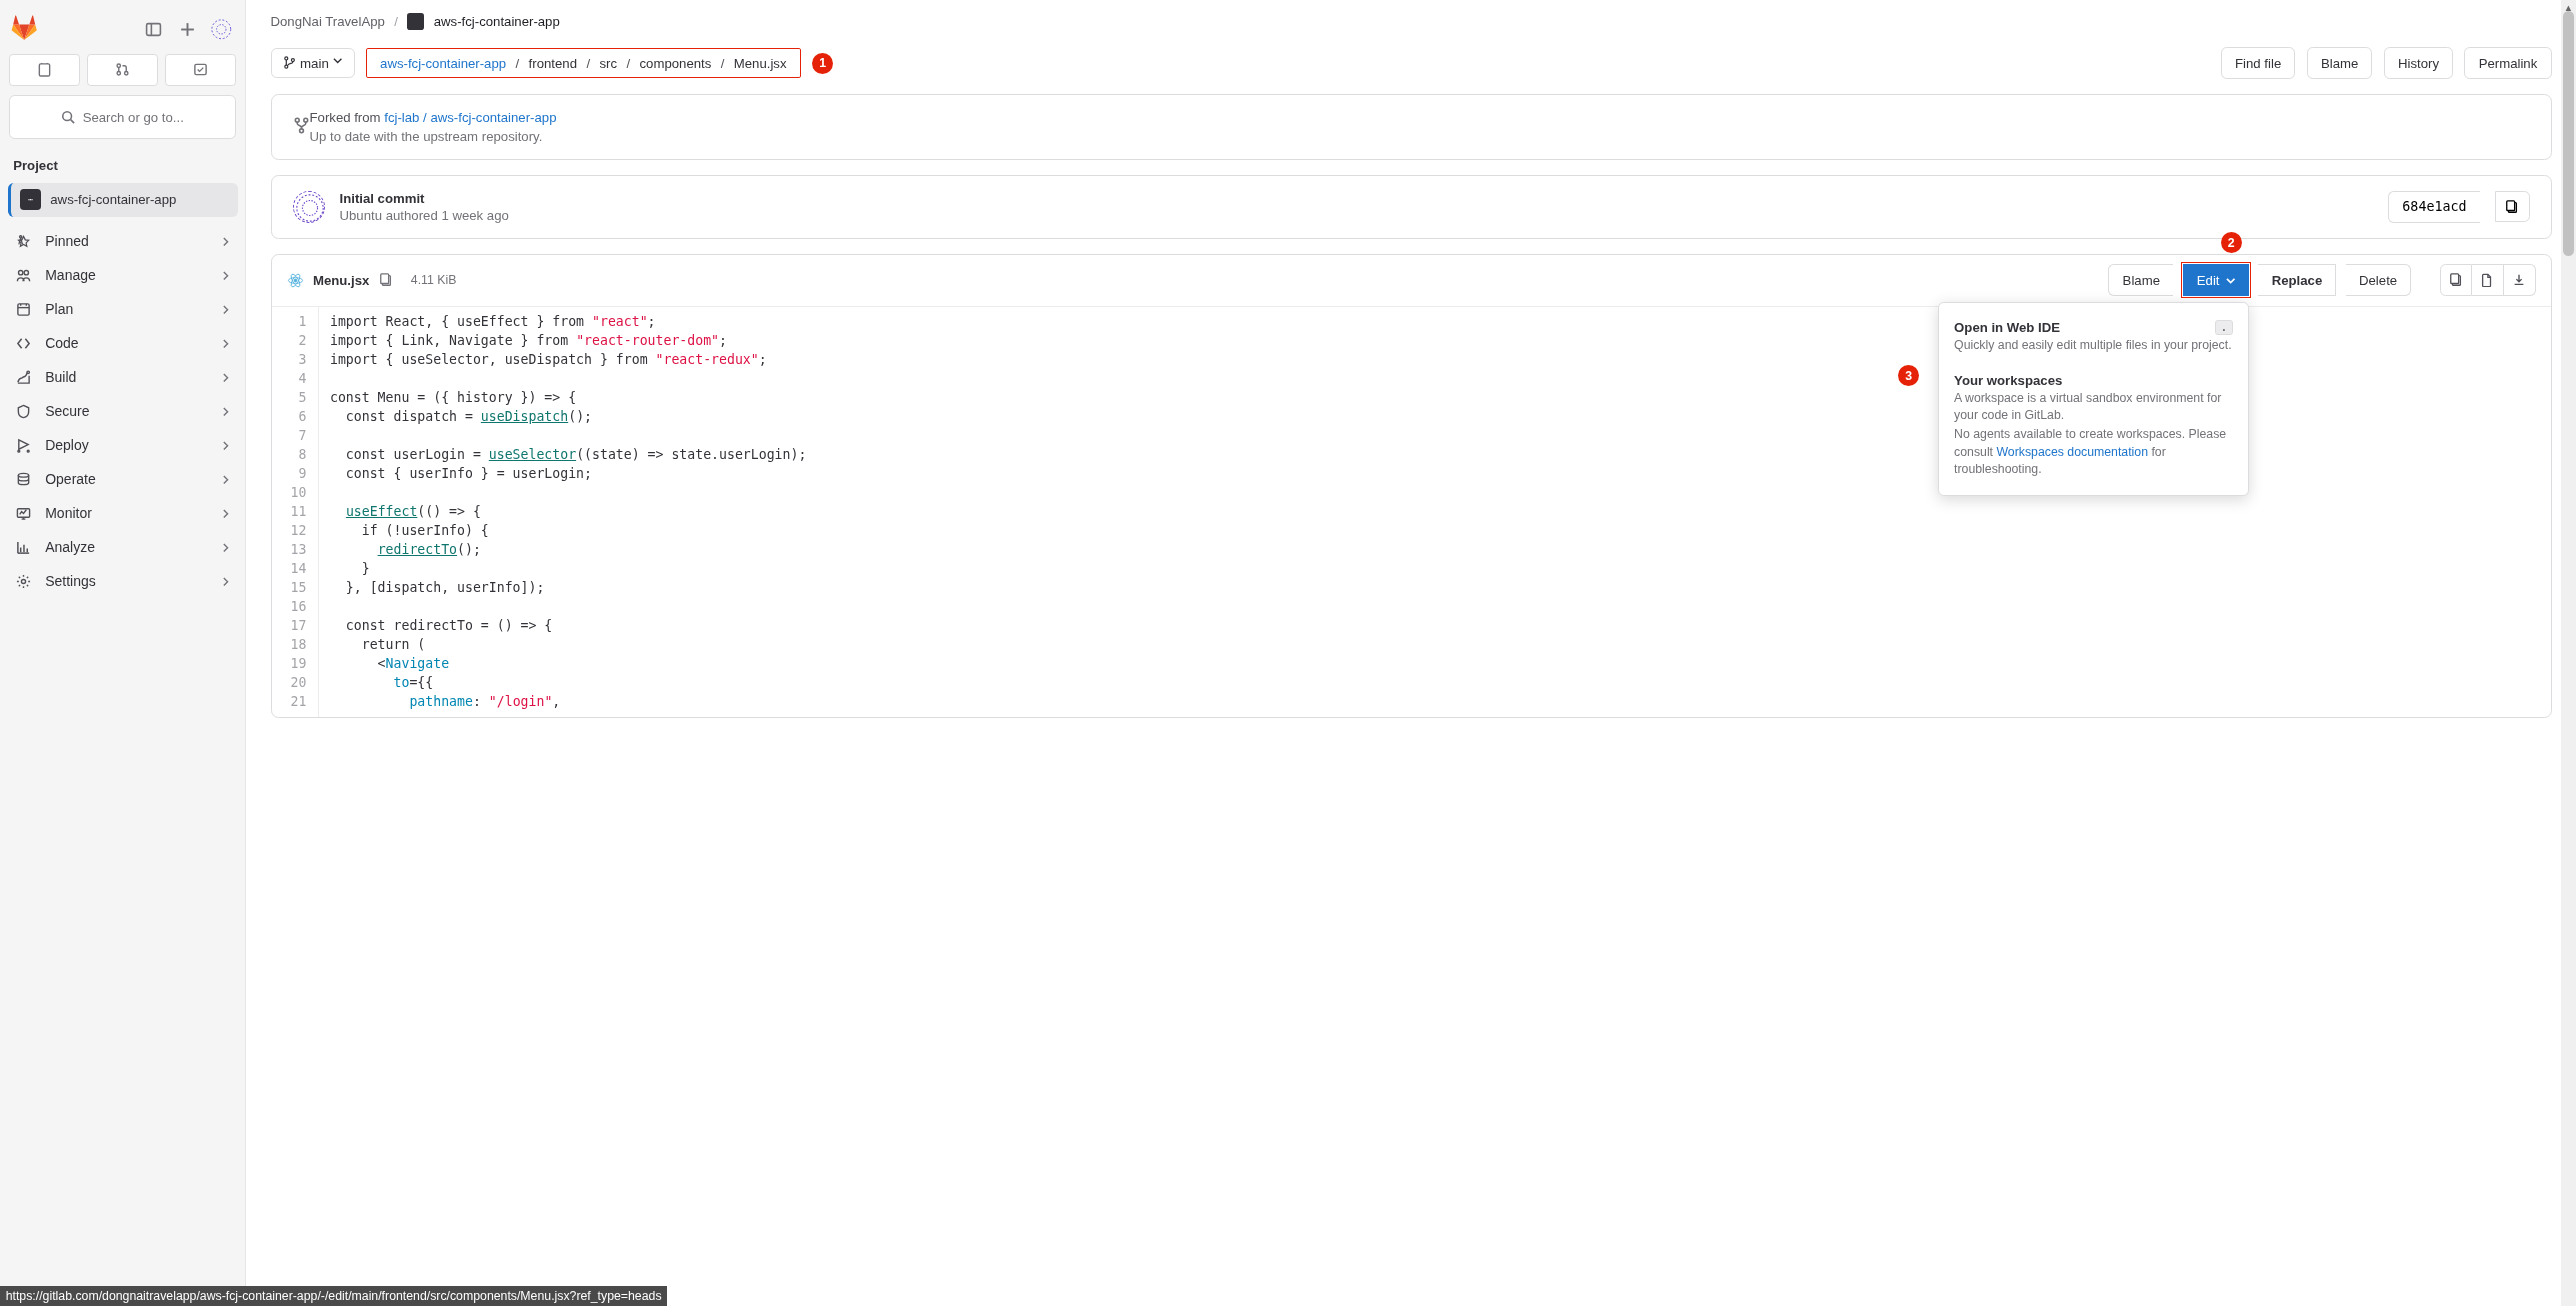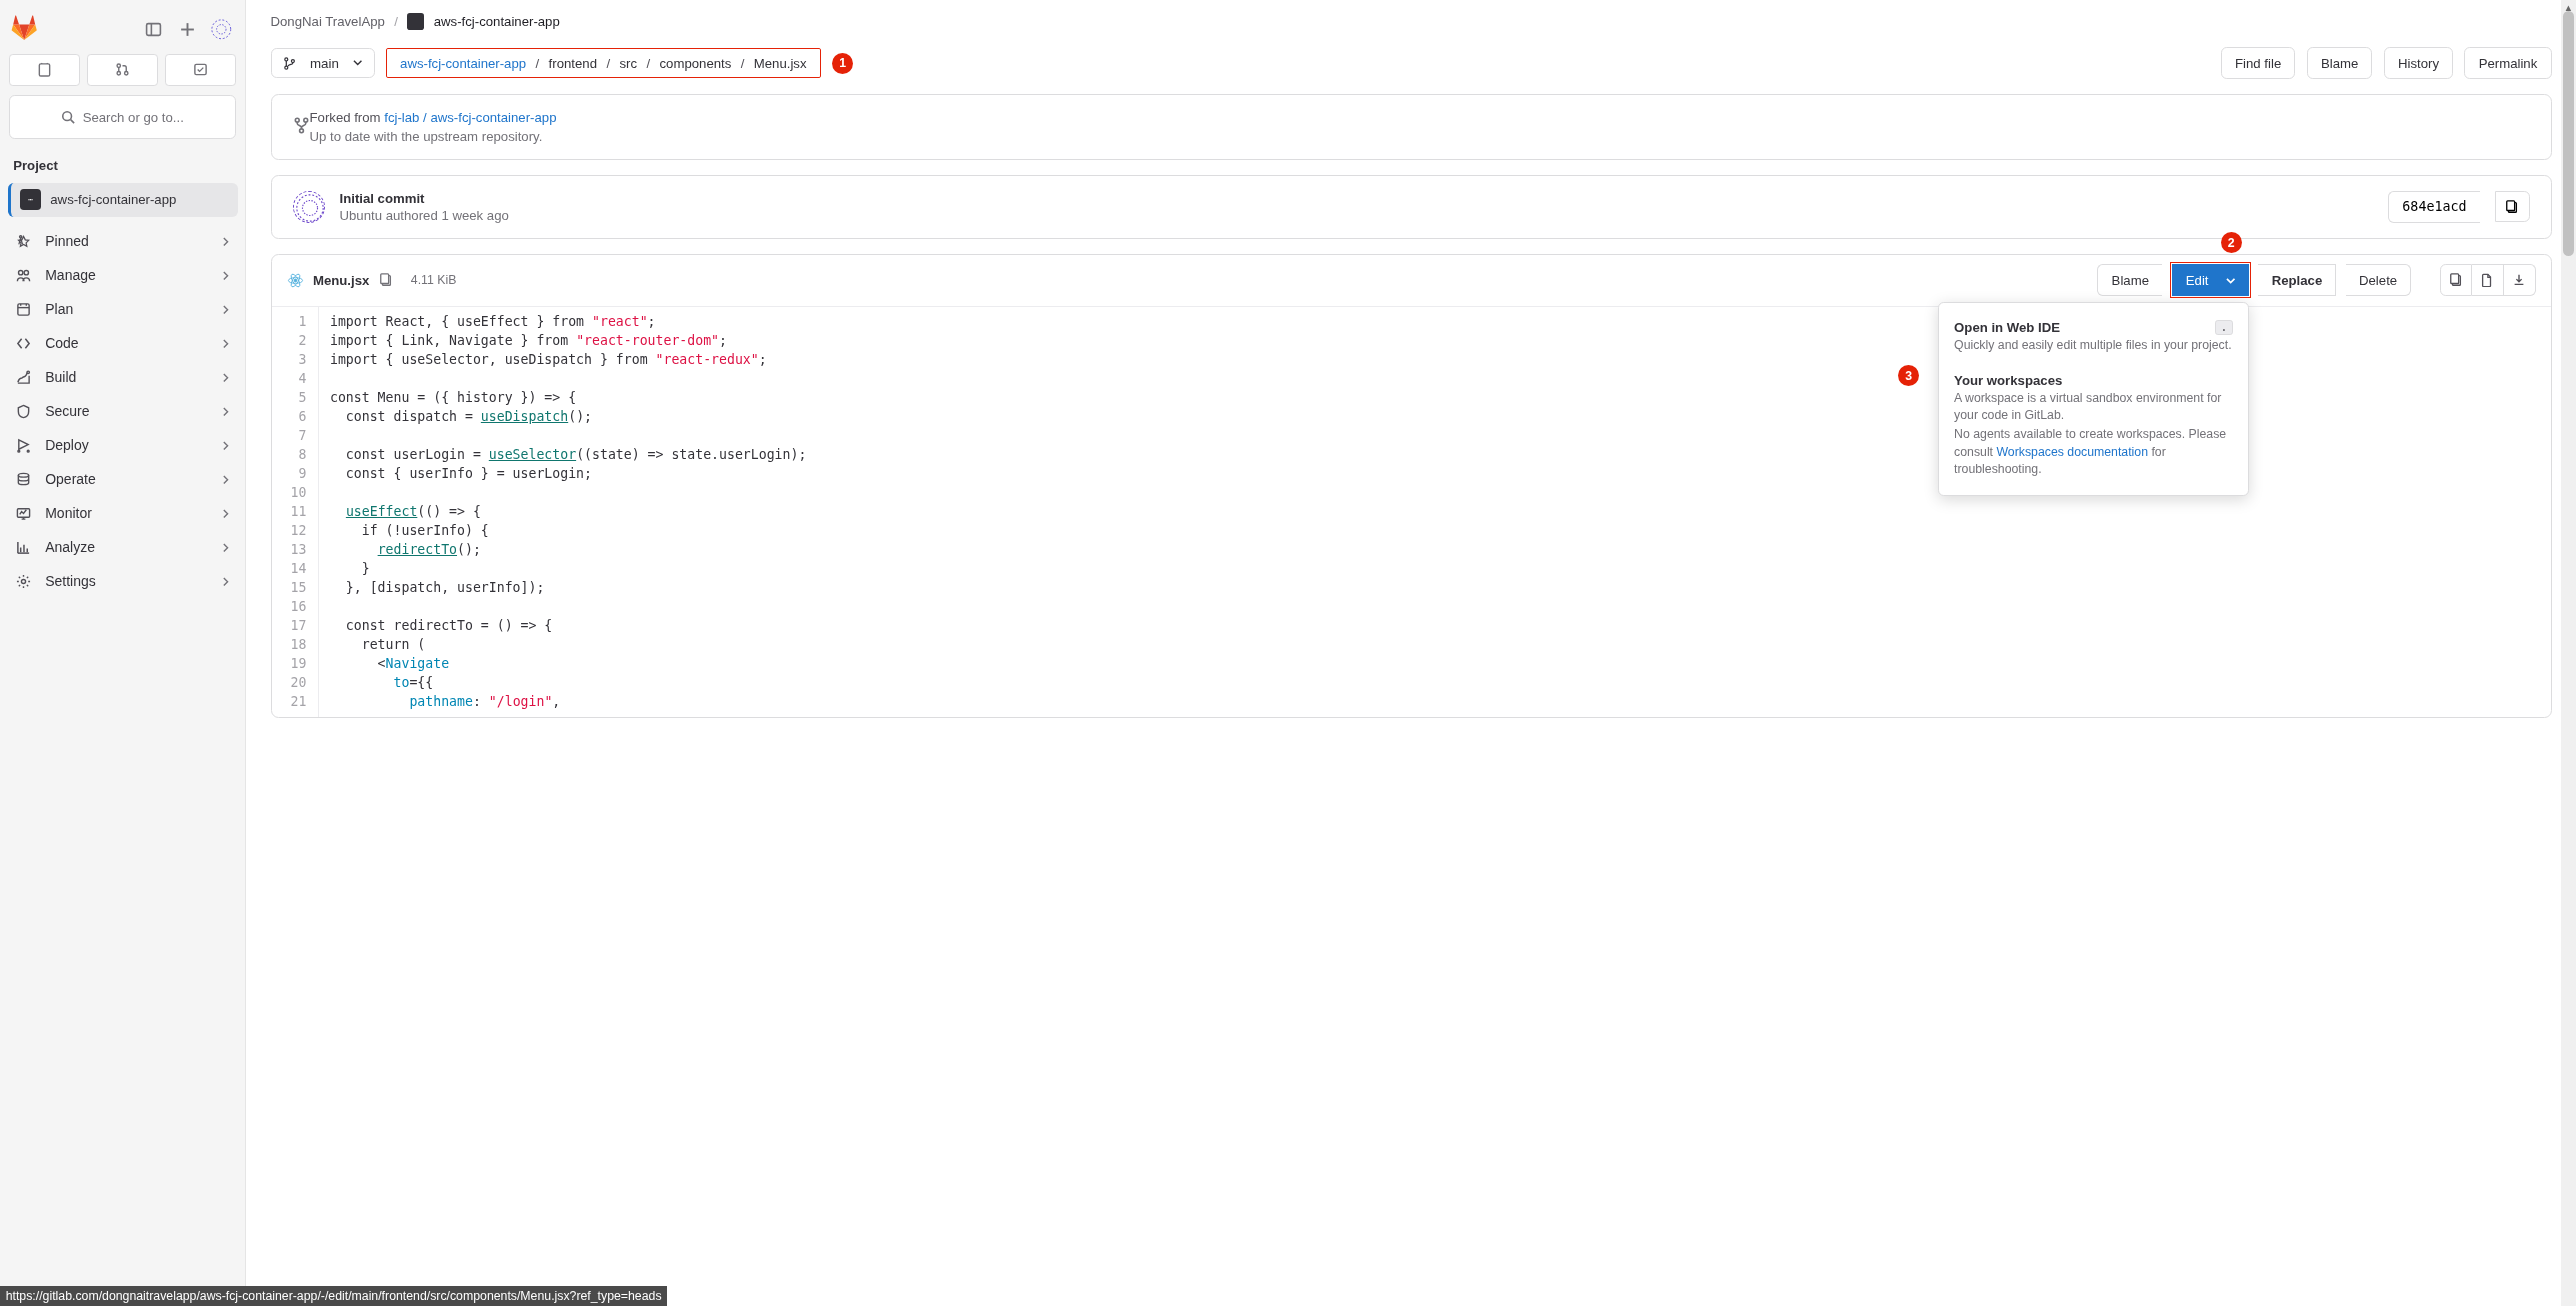--- a/index.html
+++ b/index.html
@@ -106,21 +106,21 @@
     border-radius: 2.8px; display: inline-block;
   }
   .bc-current { color: #1f1e24; font-weight: 500; }
 
   .content { padding: 3.8px 24.5px 24.5px 24.5px; }
 
   .row-1 { display: flex; align-items: center; gap: 11.3px; margin-bottom: 15px;}
   .branch-btn {
     border: 0.9px solid #dcdcde; border-radius: 5.7px;
     padding: 6.6px 11.3px;
-    display: flex; align-items: center; gap: 14px;
+    display: flex; gap: 4px;
     background: #fff; color: #333238; cursor: pointer;
   }
   .path-box {
     border: 1.9px solid #e52207;
     padding: 6.6px 13.2px;
     border-radius: 1.9px;
     display: flex; align-items: center; gap: 9.4px;
     color: #333238;
   }
   .path-box a { color: #1f75cb; text-decoration: none; }
@@ -182,21 +182,21 @@
     padding: 9.4px 15px;
     display: flex; align-items: center; gap: 9.4px;
   }
   .react-icon { width: 17px; height: 17px; color: #7b9fc7; }
   .file-name { font-weight: 600; }
   .copy-path-icon { color: #737278; cursor: pointer; width:17px;height:17px;display:flex;align-items:center;}
   .file-size { color: #737278; margin-left: 5.7px; font-size: 12.3px; }
   .fh-spacer { flex: 1; }
   .edit-btn {
     background: #1f75cb; color: #fff; border-color: #1f75cb;
-    display: flex; align-items: center; gap: 17px;
+    display: flex; align-items: center; gap: 6px;
     outline: 1.9px solid #e52207; outline-offset: 1.9px;
     position:relative; z-index: 20;
   }
   .icon-btn-sq {
     width: 32px; height: 32px;
     border: 0.9px solid #dcdcde; background: #fff;
     display: flex; align-items: center; justify-content: center;
     cursor: pointer; color: #535158;
     border-radius: 5.7px;
   }

